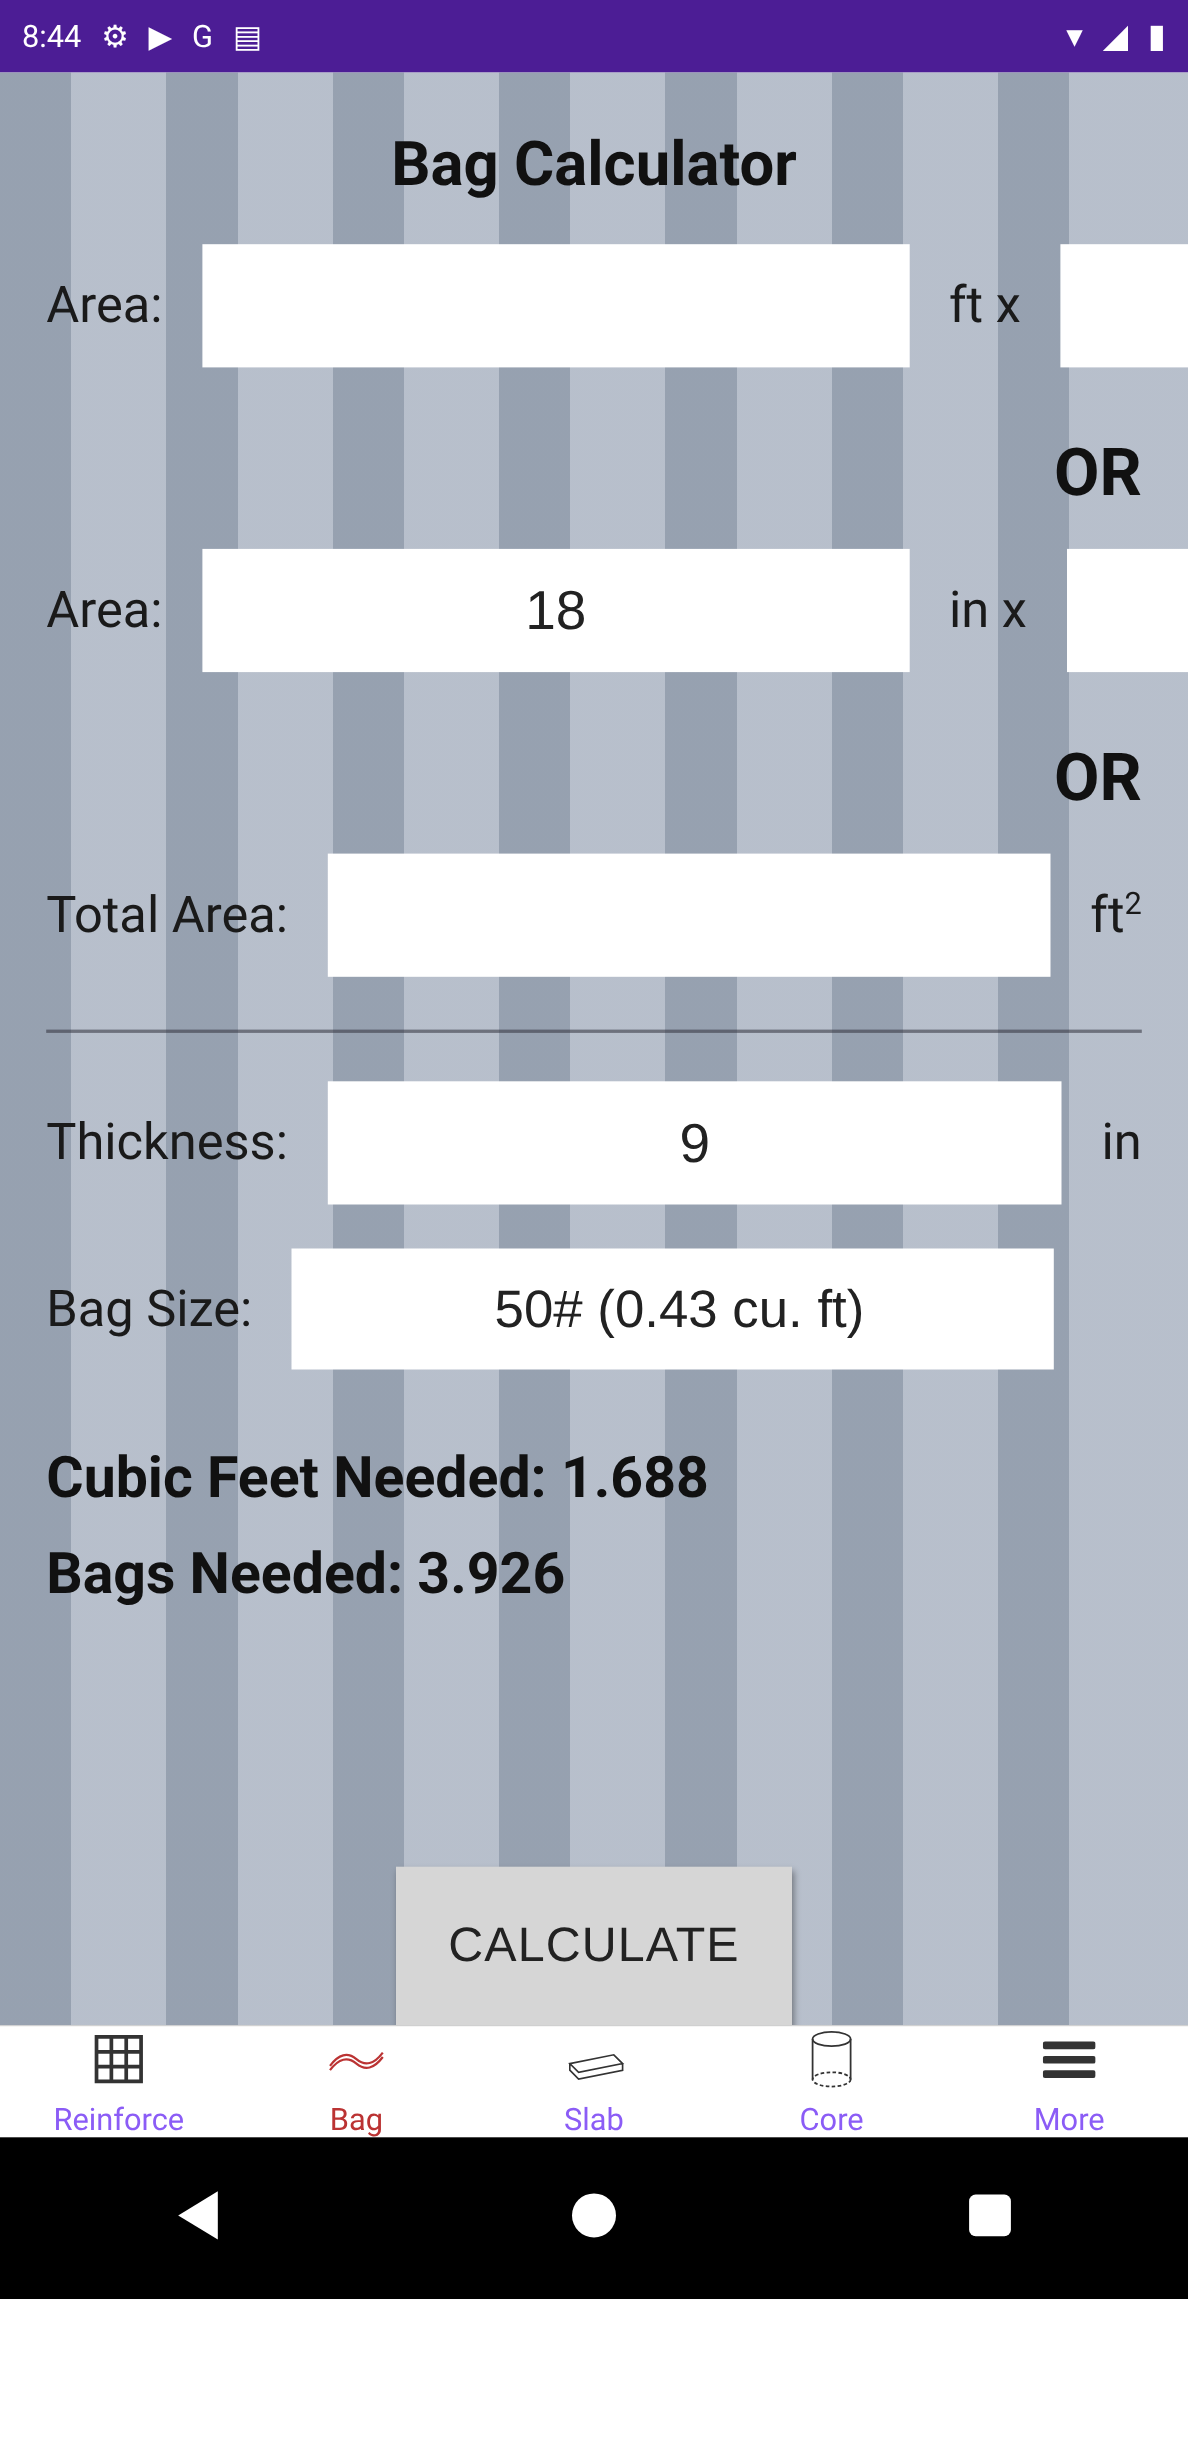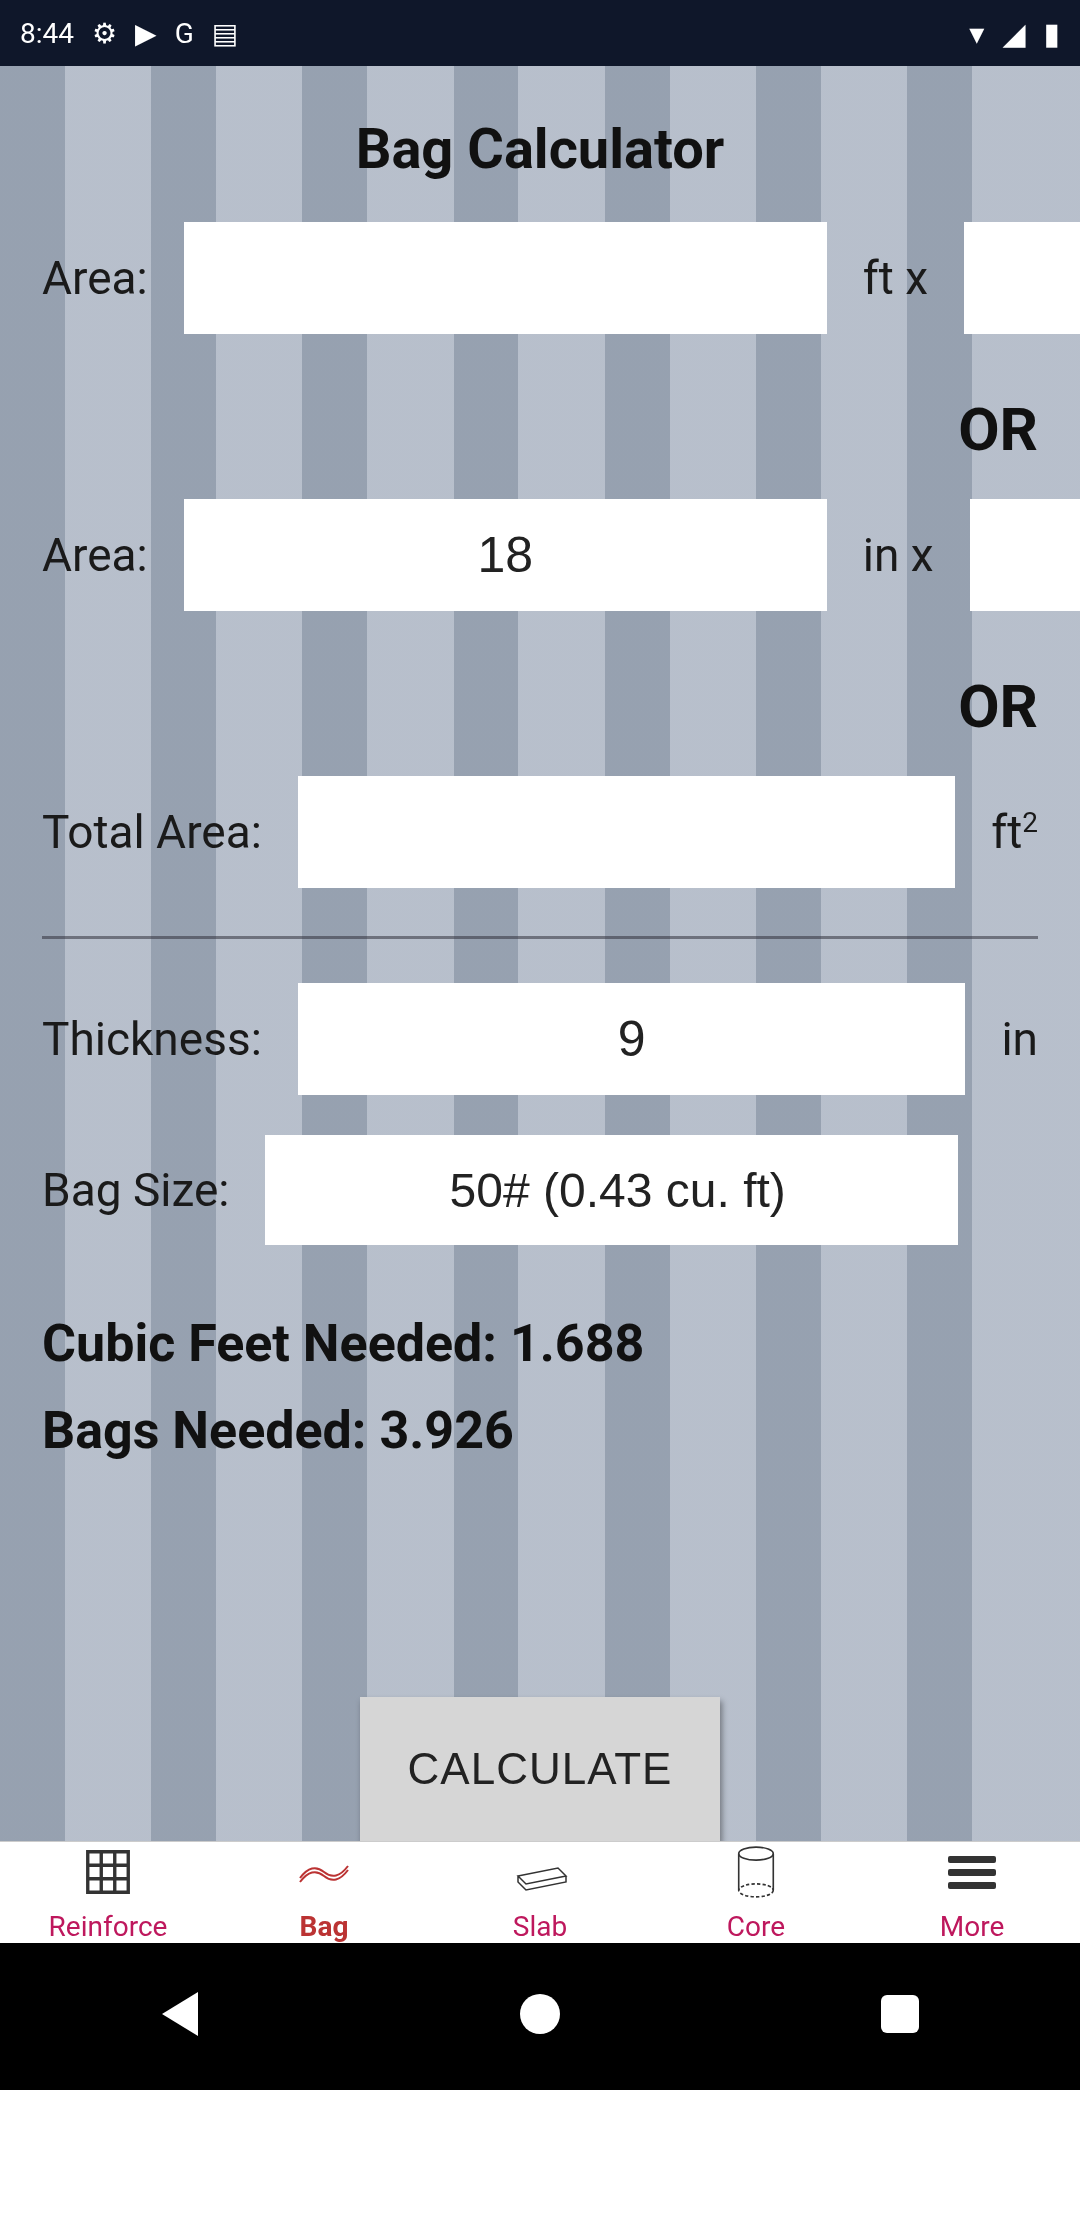--- a/index.html
+++ b/index.html
@@ -1,17 +1,17 @@
 <!DOCTYPE html>
 <html><head>
   <meta charset="utf-8">
   <style>
     * { box-sizing: border-box; margin: 0; padding: 0; }
     html, body { width: 1080px; height: 2220px; font-family: Roboto, Arial, sans-serif; overflow: hidden; }
-    .status-bar { height: 66px; background: #0f172a; color: #fff; display: flex; align-items: center; justify-content: space-between; padding: 0 20px; font-size: 28px; }
+    .status-bar { height: 66px; background: #4c1d95; color: #fff; display: flex; align-items: center; justify-content: space-between; padding: 0 20px; font-size: 28px; }
     .status-left, .status-right { display: flex; align-items: center; gap: 18px; }
     .status-right .icon { font-size: 30px; }
     .app {
       height: 1872px;
       position: relative;
       background:
         linear-gradient(90deg,
           rgba(110,125,145,0.55) 0 6%,
           rgba(170,180,195,0.55) 6% 14%,
           rgba(110,125,145,0.55) 14% 20%,
@@ -46,22 +46,22 @@
       width: 360px;
       height: 144px;
       background: #d6d6d6;
       border: none;
       font-size: 44px;
       letter-spacing: 1px;
       color: #222;
       box-shadow: 2px 4px 6px rgba(0,0,0,0.4);
     }
     .tabbar { height: 154px; background: #fff; display: flex; border-top: 1px solid #ccc; }
-    .tab { flex: 1; display: flex; flex-direction: column; align-items: center; justify-content: center; gap: 8px; color: #be185d; }
-    .tab.active { color: #b33; font-weight: bold; }
+    .tab { flex: 1; display: flex; flex-direction: column; align-items: center; justify-content: center; gap: 8px; color: #8b5cf6; }
+    .tab.active { color: #b33; }
     .tab-icon { height: 60px; display: flex; align-items: center; justify-content: center; }
     .tab-label { font-size: 28px; }
     .nav-bar { height: 152px; background: #000; display: flex; align-items: center; justify-content: space-around; }
     .nav-btn { width: 120px; height: 72px; display: flex; align-items: center; justify-content: center; color: #fff; }
     .triangle { width: 0; height: 0; border-top: 22px solid transparent; border-bottom: 22px solid transparent; border-right: 36px solid #fff; }
     .circle { width: 40px; height: 40px; border-radius: 50%; background: #fff; }
     .square { width: 38px; height: 38px; background: #fff; border-radius: 6px; }
   </style>
 </head>
 <body>

